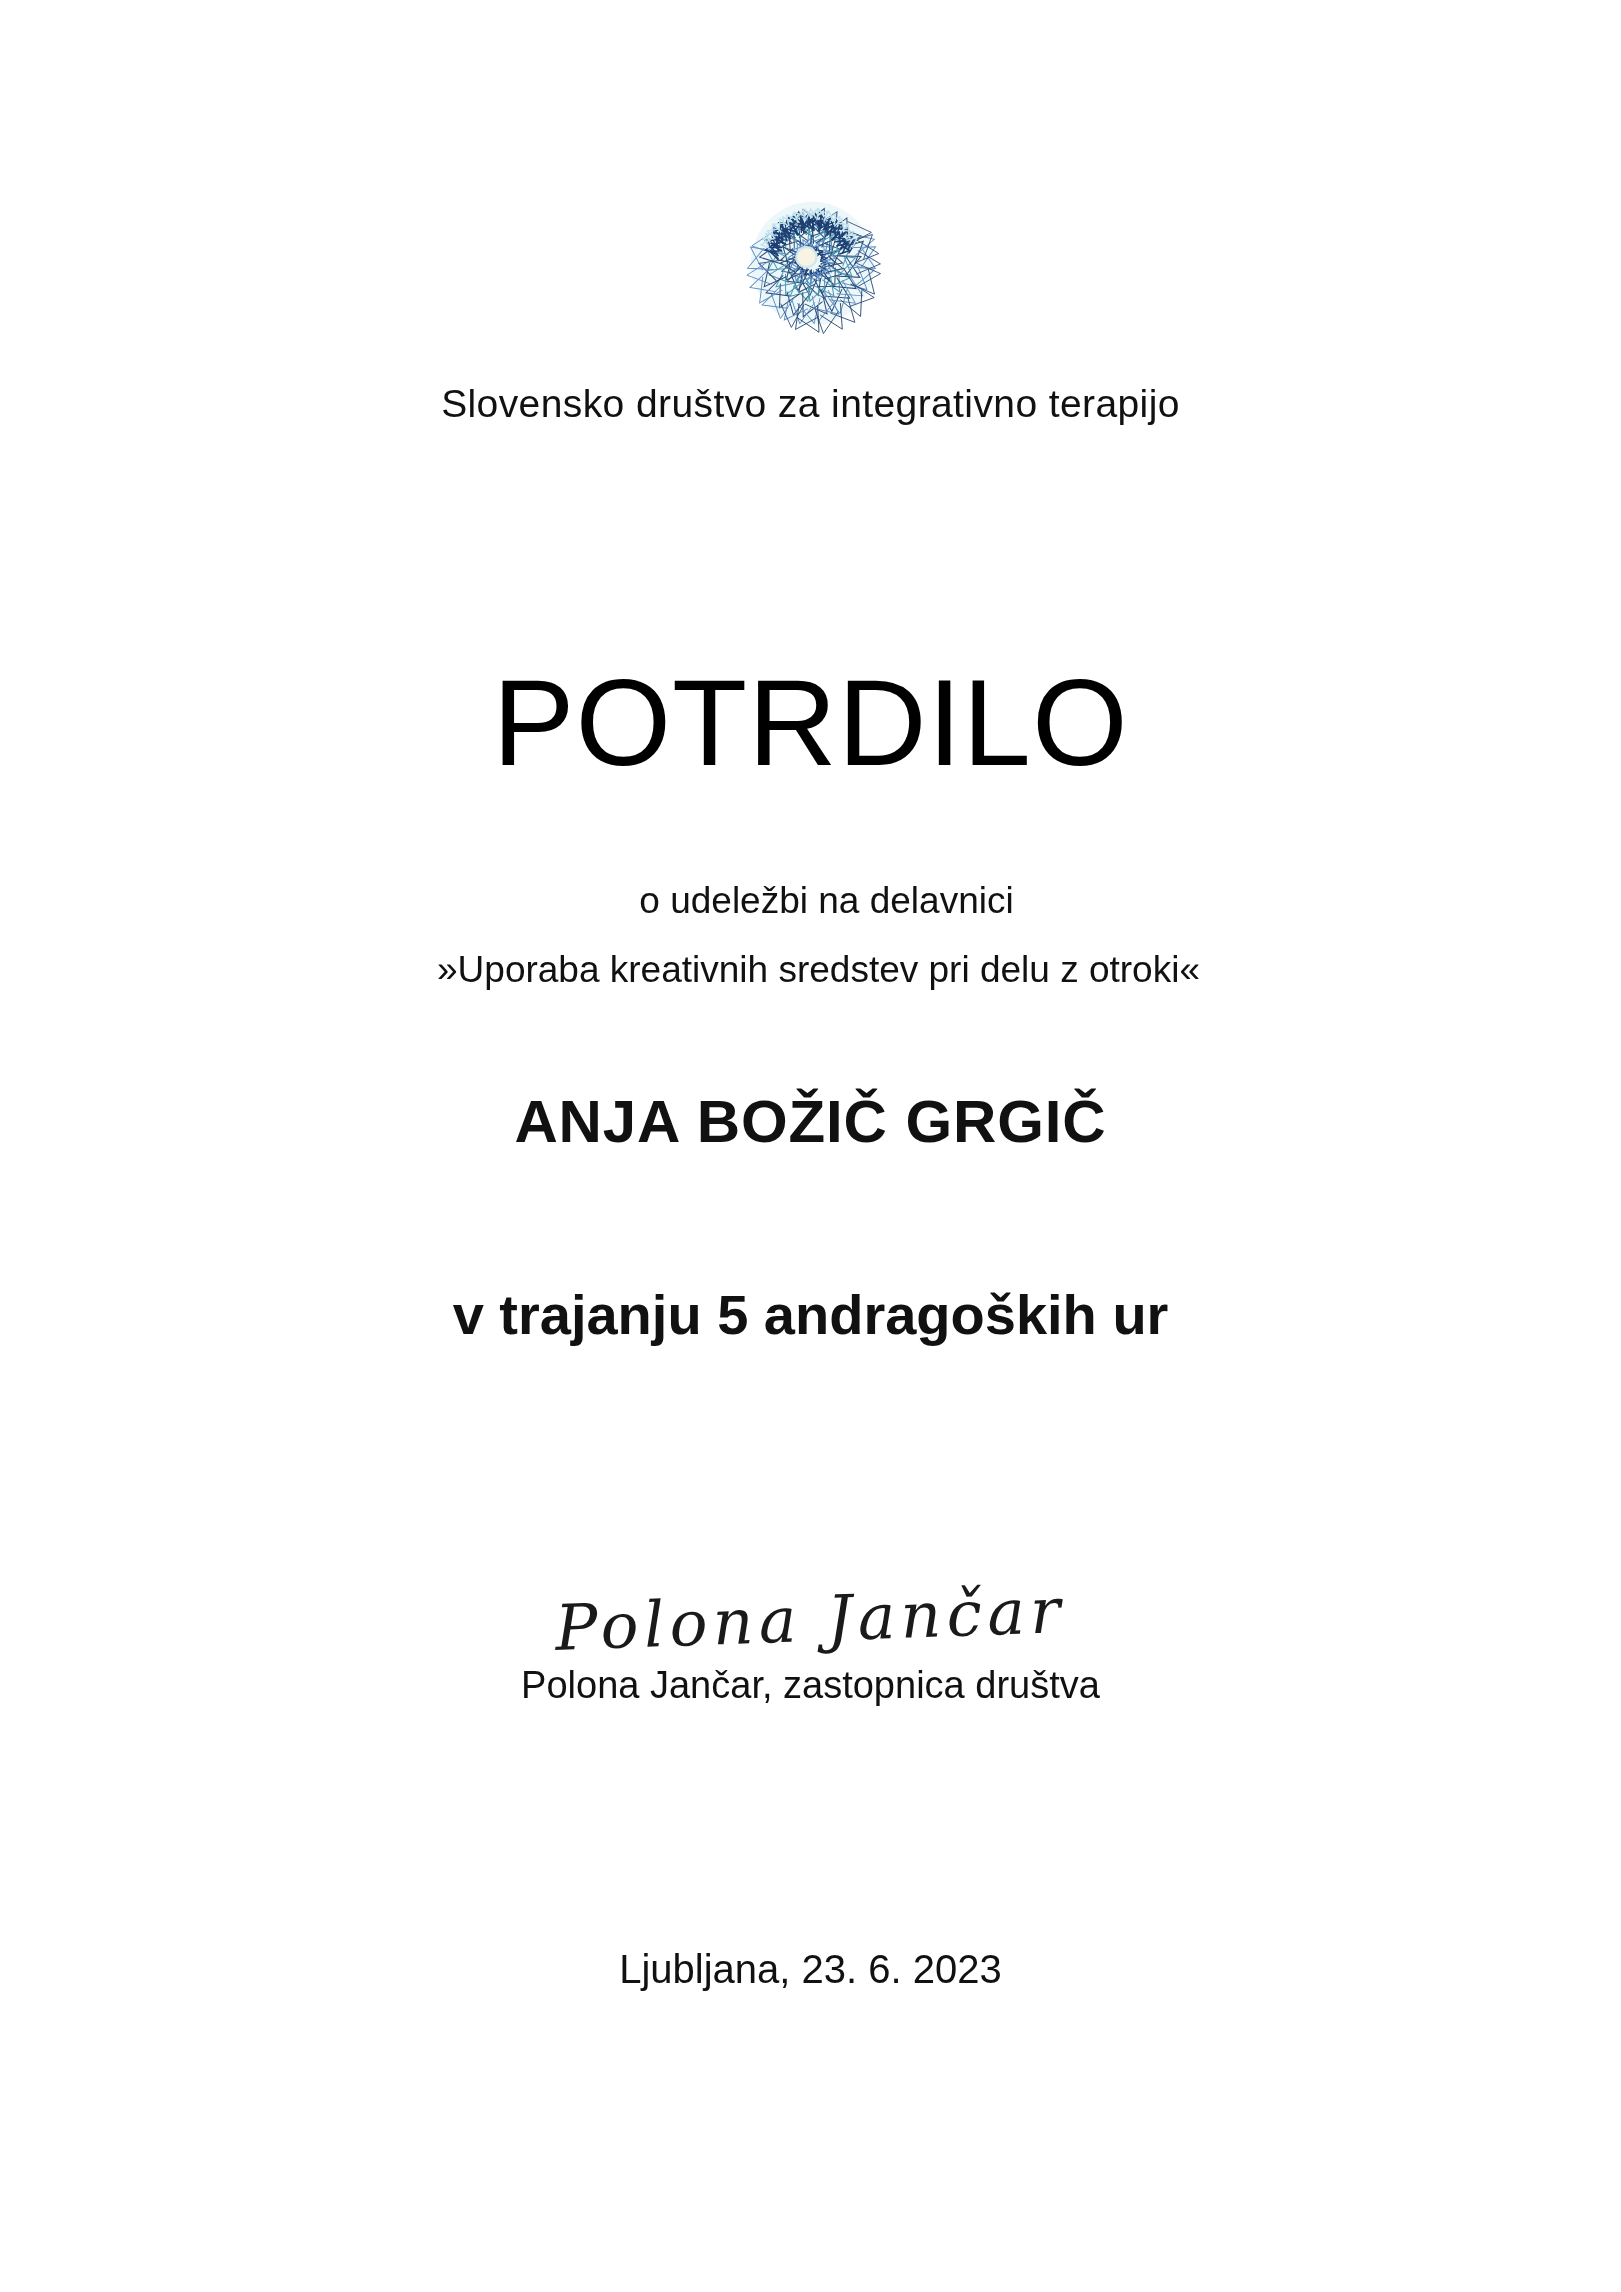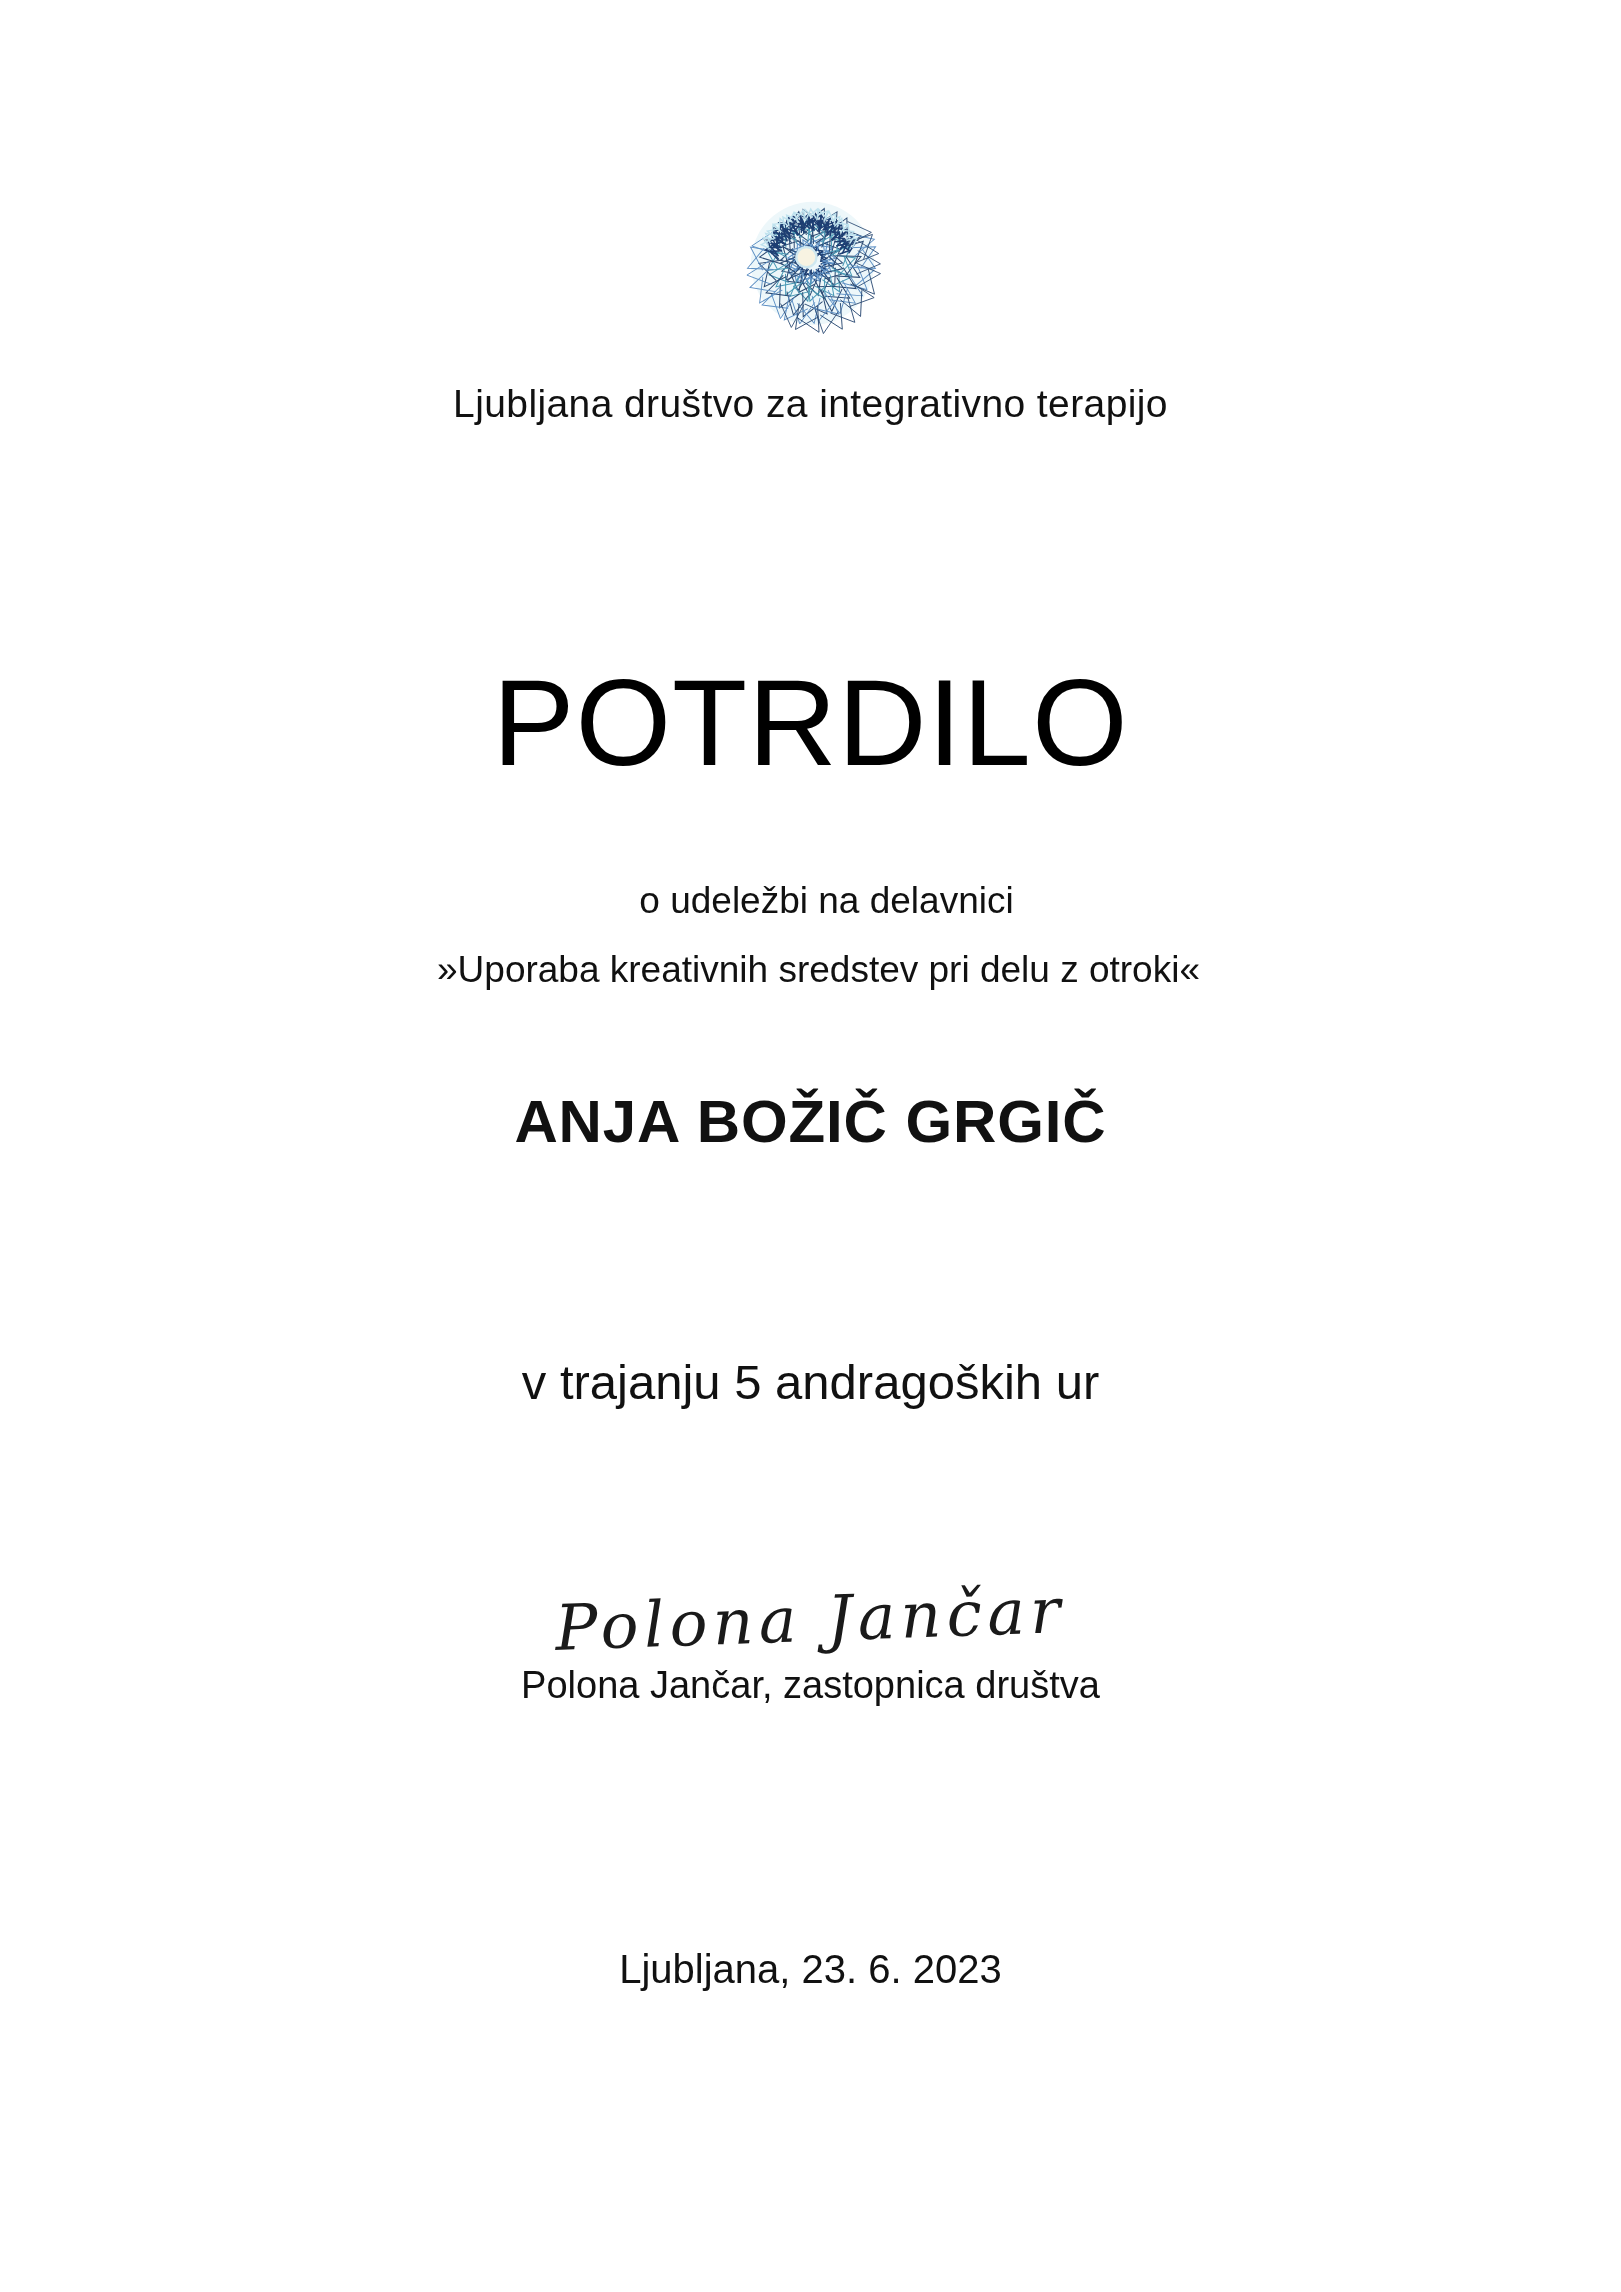--- a/index.html
+++ b/index.html
@@ -46,23 +46,23 @@
   .body-line-1 { top: 880px;  font-size: 37px; padding-left: 16px; }
   .body-line-2 { top: 949px; font-size: 37px; padding-left: 8px; }
   .recipient {
     top: 1077px;
     font-size: 60px;
     font-weight: 700;
     letter-spacing: 0.9px;
     margin-top: 10px;
   }
   .duration {
-    top: 1354px;
-    font-size: 49px;
-    font-weight: 400;
+    top: 1282px;
+    font-size: 56px;
+    font-weight: 700;
   }
   .sig-script {
     top: 1583px;
     font-family: "DejaVu Serif", "Liberation Serif", serif;
     font-style: italic;
     font-size: 63px;
     letter-spacing: 5.4px;
     transform: rotate(-2deg);
     color: #1a1a1a;
     z-index: 2;
@@ -332,21 +332,21 @@
         <path d="M -6 6 L 0 -6 L 6 6" fill="none" stroke="#bfe2ee" stroke-width="1.8" stroke-linecap="round" transform="translate(38.2 -49.5) rotate(376.2)"></path>
         <path d="M -6 6 L 0 -6 L 6 6" fill="none" stroke="#bfe2ee" stroke-width="1.8" stroke-linecap="round" transform="translate(42.4 -45.4) rotate(430.8)"></path>
         <path d="M -6 6 L 0 -6 L 6 6" fill="none" stroke="#bfe2ee" stroke-width="1.8" stroke-linecap="round" transform="translate(46.2 -40.9) rotate(382.9)"></path>
         <path d="M -6 6 L 0 -6 L 6 6" fill="none" stroke="#bfe2ee" stroke-width="1.8" stroke-linecap="round" transform="translate(49.5 -36.2) rotate(429.4)"></path>
         <path d="M -6 6 L 0 -6 L 6 6" fill="none" stroke="#bfe2ee" stroke-width="1.8" stroke-linecap="round" transform="translate(52.5 -31.3) rotate(418.4)"></path>
         <path d="M -6 6 L 0 -6 L 6 6" fill="none" stroke="#bfe2ee" stroke-width="1.8" stroke-linecap="round" transform="translate(55.1 -26.2) rotate(410.5)"></path>
         <circle cx="-6" cy="-5" r="13" fill="#f8f3e2" stroke="#cfe8f0" stroke-width="3"></circle>
       </svg>
   </div>
 
-  <div class="centered org-line">Ljubljana društvo za integrativno terapijo</div>
+  <div class="centered org-line">Slovensko društvo za integrativno terapijo</div>
 
   <div class="centered cert-title" style="color: #000000;">POTRDILO</div>
 
   <div class="centered body-line-1">o udeležbi na delavnici</div>
 
   <div class="centered body-line-2">»Uporaba kreativnih sredstev pri delu z otroki«</div>
 
   <div class="centered recipient">ANJA BOŽIČ GRGIČ</div>
 
   <div class="centered duration">v trajanju 5 andragoških ur</div>

